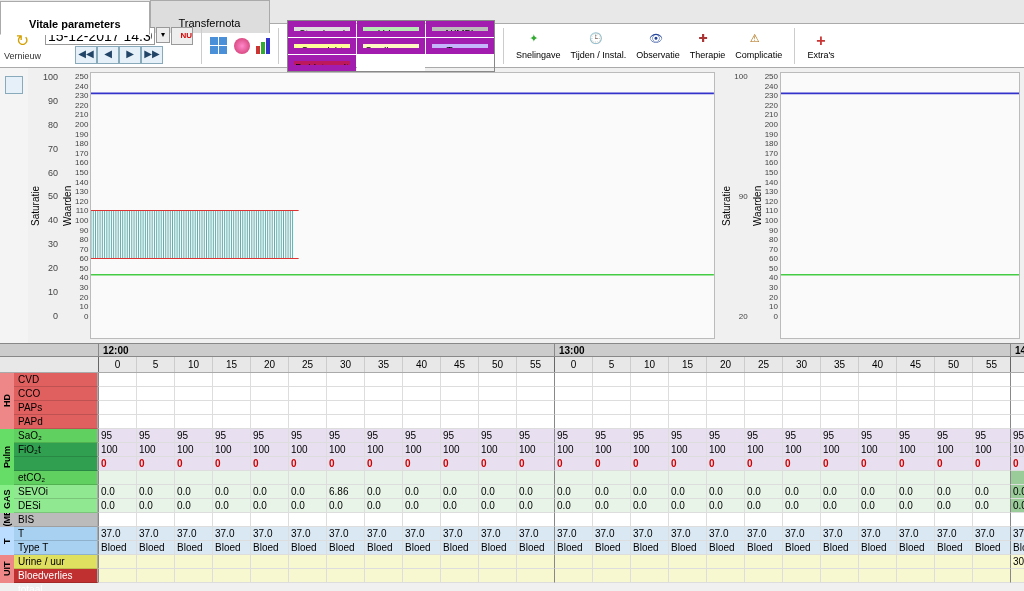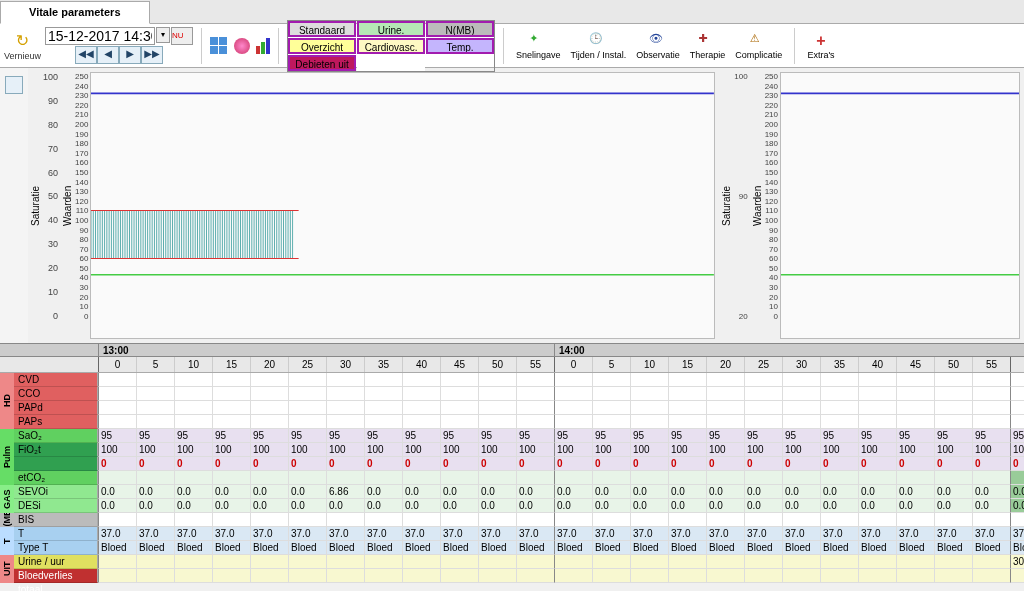--- a/index.html
+++ b/index.html
@@ -1,42 +1,42 @@
 <!DOCTYPE html>
 <html><head>
 <meta charset="utf-8">
 <style>
   * { box-sizing: border-box; margin: 0; padding: 0; }
   body { font-family: Arial, sans-serif; font-size: 11px; background: #f0f0f0; width: 1024px; height: 591px; overflow: hidden; }
   
   
   .tabs { display: flex; height: 24px; background: #e8e8e8; border-bottom: 1px solid #aaa; }
-  .tab { padding: 4px 28px; border: 1px solid #aaa; border-bottom: none; background: #ddd; cursor: pointer; text-align: right; font-size: 11px; }
+  .tab { padding: 16px 28px; border: 1px solid #aaa; border-bottom: none; background: #ddd; cursor: pointer; text-align: right; font-size: 11px; }
   .tab.active { background: #fff; font-weight: bold; border-bottom: 1px solid #fff; position: relative; top: 1px; }
   
   
   .toolbar { display: flex; align-items: center; height: 44px; background: #fff; border-bottom: 1px solid #aaa; padding: 2px 4px; gap: 4px; }
   .tb-col { display: flex; flex-direction: column; align-items: center; gap: 1px; }
   .tb-label { font-size: 9px; color: #333; }
   .refresh-icon { color: #d4a000; font-size: 16px; }
   .datetime-input { width: 110px; height: 18px; font-size: 14px; border: 1px solid #999; padding: 1px 2px; }
   .dd-icon { width: 14px; height: 16px; border: 1px solid #999; background: #eee; text-align: center; line-height: 14px; font-size: 8px; }
-  .nu-btn { width: 22px; height: 18px; border: 1px solid #999; background: #eee; font-size: 8px; text-align: left; line-height: 16px; color: #d00; font-weight: normal; }
+  .nu-btn { width: 22px; height: 18px; border: 1px solid #999; background: #eee; font-size: 8px; text-align: right; line-height: 16px; color: #d00; font-weight: bold; }
   .nav-btns { display: flex; gap: 0; }
   .nav-btn { width: 22px; height: 18px; border: 1px solid #8ab; background: #e6f0f8; text-align: center; line-height: 14px; font-size: 10px; color: #246; cursor: pointer; }
   .divider { width: 1px; height: 36px; background: #ccc; margin: 0 4px; }
   .tb-small-icon { width: 18px; height: 18px; }
   .icon-grid { display: grid; grid-template-columns: repeat(2, 8px); grid-template-rows: repeat(2, 8px); gap: 1px; }
   .icon-grid span { background: #4a90d9; }
   .icon-bars { display: flex; align-items: flex-end; gap: 1px; height: 16px; }
   .icon-bars span:nth-child(1) { width: 4px; height: 8px; background: #c33; }
   .icon-bars span:nth-child(2) { width: 4px; height: 12px; background: #3a3; }
   .icon-bars span:nth-child(3) { width: 4px; height: 16px; background: #33c; }
   .filter-grid { display: grid; grid-template-columns: repeat(3, 68px); gap: 1px; border: 1px solid #888; }
-  .filter-btn { height: 16px; font-size: 10px; text-align: center; line-height: 16px; border: 2px solid #a21caf; cursor: pointer; white-space: nowrap; overflow: hidden; }
+  .filter-btn { height: 16px; font-size: 10px; text-align: center; line-height: 16px; border: 6px solid #a21caf; cursor: pointer; white-space: nowrap; overflow: hidden; }
   .f-grey { background: #ddd; }
   .f-lgreen { background: #b5e8b5; }
   .f-dgrey { background: #bbb; }
   .f-yellow { background: #ffff99; }
   .f-pink { background: #fef9c3; }
   .f-cyan { background: #c4b5fd; text-decoration: underline; }
   .f-lav { background: #be185d; }
   .action-btns { display: flex; gap: 2px; }
   .action-btn { display: flex; flex-direction: column; align-items: center; padding: 2px 4px; cursor: pointer; }
   .action-icon { width: 18px; height: 18px; }
@@ -92,20 +92,21 @@
   .cell-g { background: #e8f4e8; }
   .cell-dg { background: #9c9; }
   .cell-b { background: #dae8f4; }
   .cell-y { background: #f8f8d0; }
 </style>
 </head>
 <body>
 
 <div class="tabs">
   <div class="tab active">Vitale parameters</div>
+  <div class="tab">Transfernota</div>
 </div>
 
 <div class="toolbar">
   <div class="tb-col">
     <span class="refresh-icon">↻</span>
     <span class="tb-label">Vernieuw</span>
   </div>
   <div class="tb-col">
     <div style="display:flex;gap:1px;">
       <input class="datetime-input" value="15-12-2017 14:30" style="">
@@ -366,20 +367,21 @@
     <svg class="plot" viewBox="0 0 240 260" preserveAspectRatio="none">
       <line x1="0" y1="20" x2="240" y2="20" stroke="#33c" stroke-width="1.5"></line>
       <line x1="0" y1="198" x2="240" y2="198" stroke="#4c4" stroke-width="1.5"></line>
     </svg>
   </div>
 </div>
 
 <div class="time-hdr-row">
   <div class="time-hdr-spacer"></div>
   <div id="time-hours" style="display:flex;flex:1;">
+      <div class="time-hdr-cell" style="width: 456px;">12:00</div>
       <div class="time-hdr-cell" style="width: 456px;">13:00</div>
       <div class="time-hdr-cell" style="width: 266px;">14:00</div>
     </div>
 </div>
 
 <div class="timecol-row">
   <div class="time-hdr-spacer"></div>
   <div id="time-mins" style="display:flex;flex:1;">
       <div class="timecol-cell hstart">0</div>
       <div class="timecol-cell">5</div>
@@ -463,50 +465,50 @@
       <div class="data-cell cell-w"></div>
       <div class="data-cell cell-w"></div>
       <div class="data-cell cell-w"></div>
       <div class="data-cell cell-w"></div>
       <div class="data-cell cell-w"></div>
       <div class="data-cell cell-w"></div>
       <div class="data-cell cell-w hstart"></div>
     </div>
     <div class="grid-row">
       <div class="row-cat cat-HD"></div>
+      <div class="row-lbl lbl-red">PAPs</div>
+      <div class="data-cell cell-w hstart"></div>
+      <div class="data-cell cell-w"></div>
+      <div class="data-cell cell-w"></div>
+      <div class="data-cell cell-w"></div>
+      <div class="data-cell cell-w"></div>
+      <div class="data-cell cell-w"></div>
+      <div class="data-cell cell-w"></div>
+      <div class="data-cell cell-w"></div>
+      <div class="data-cell cell-w"></div>
+      <div class="data-cell cell-w"></div>
+      <div class="data-cell cell-w"></div>
+      <div class="data-cell cell-w"></div>
+      <div class="data-cell cell-w hstart"></div>
+      <div class="data-cell cell-w"></div>
+      <div class="data-cell cell-w"></div>
+      <div class="data-cell cell-w"></div>
+      <div class="data-cell cell-w"></div>
+      <div class="data-cell cell-w"></div>
+      <div class="data-cell cell-w"></div>
+      <div class="data-cell cell-w"></div>
+      <div class="data-cell cell-w"></div>
+      <div class="data-cell cell-w"></div>
+      <div class="data-cell cell-w"></div>
+      <div class="data-cell cell-w"></div>
+      <div class="data-cell cell-w hstart"></div>
+    </div>
+    <div class="grid-row">
+      <div class="row-cat cat-HD"></div>
       <div class="row-lbl lbl-red">PAPd</div>
-      <div class="data-cell cell-w hstart"></div>
-      <div class="data-cell cell-w"></div>
-      <div class="data-cell cell-w"></div>
-      <div class="data-cell cell-w"></div>
-      <div class="data-cell cell-w"></div>
-      <div class="data-cell cell-w"></div>
-      <div class="data-cell cell-w"></div>
-      <div class="data-cell cell-w"></div>
-      <div class="data-cell cell-w"></div>
-      <div class="data-cell cell-w"></div>
-      <div class="data-cell cell-w"></div>
-      <div class="data-cell cell-w"></div>
-      <div class="data-cell cell-w hstart"></div>
-      <div class="data-cell cell-w"></div>
-      <div class="data-cell cell-w"></div>
-      <div class="data-cell cell-w"></div>
-      <div class="data-cell cell-w"></div>
-      <div class="data-cell cell-w"></div>
-      <div class="data-cell cell-w"></div>
-      <div class="data-cell cell-w"></div>
-      <div class="data-cell cell-w"></div>
-      <div class="data-cell cell-w"></div>
-      <div class="data-cell cell-w"></div>
-      <div class="data-cell cell-w"></div>
-      <div class="data-cell cell-w hstart"></div>
-    </div>
-    <div class="grid-row">
-      <div class="row-cat cat-HD"></div>
-      <div class="row-lbl lbl-red">PAPs</div>
       <div class="data-cell cell-w hstart"></div>
       <div class="data-cell cell-w"></div>
       <div class="data-cell cell-w"></div>
       <div class="data-cell cell-w"></div>
       <div class="data-cell cell-w"></div>
       <div class="data-cell cell-w"></div>
       <div class="data-cell cell-w"></div>
       <div class="data-cell cell-w"></div>
       <div class="data-cell cell-w"></div>
       <div class="data-cell cell-w"></div>

